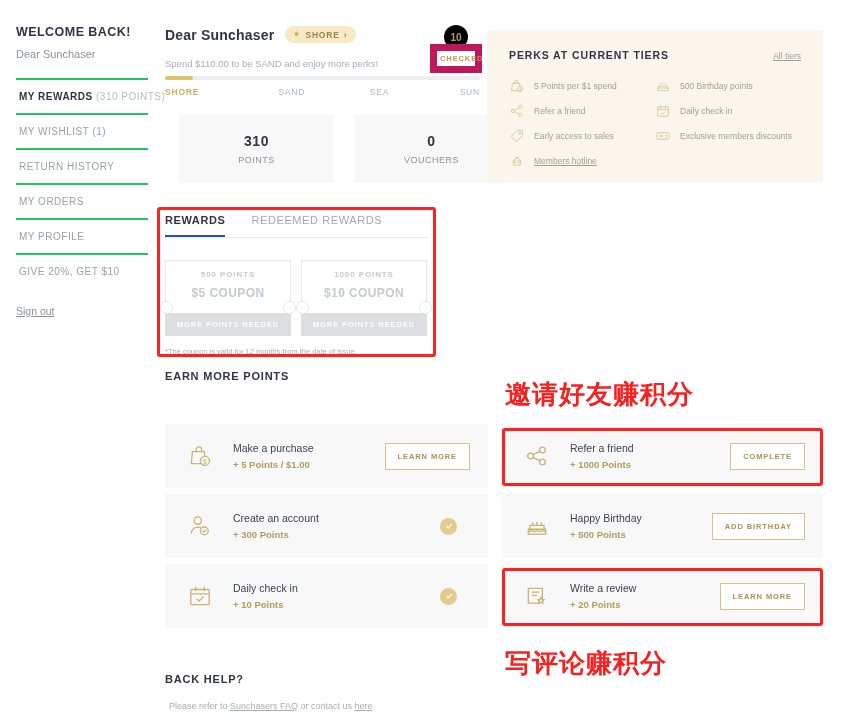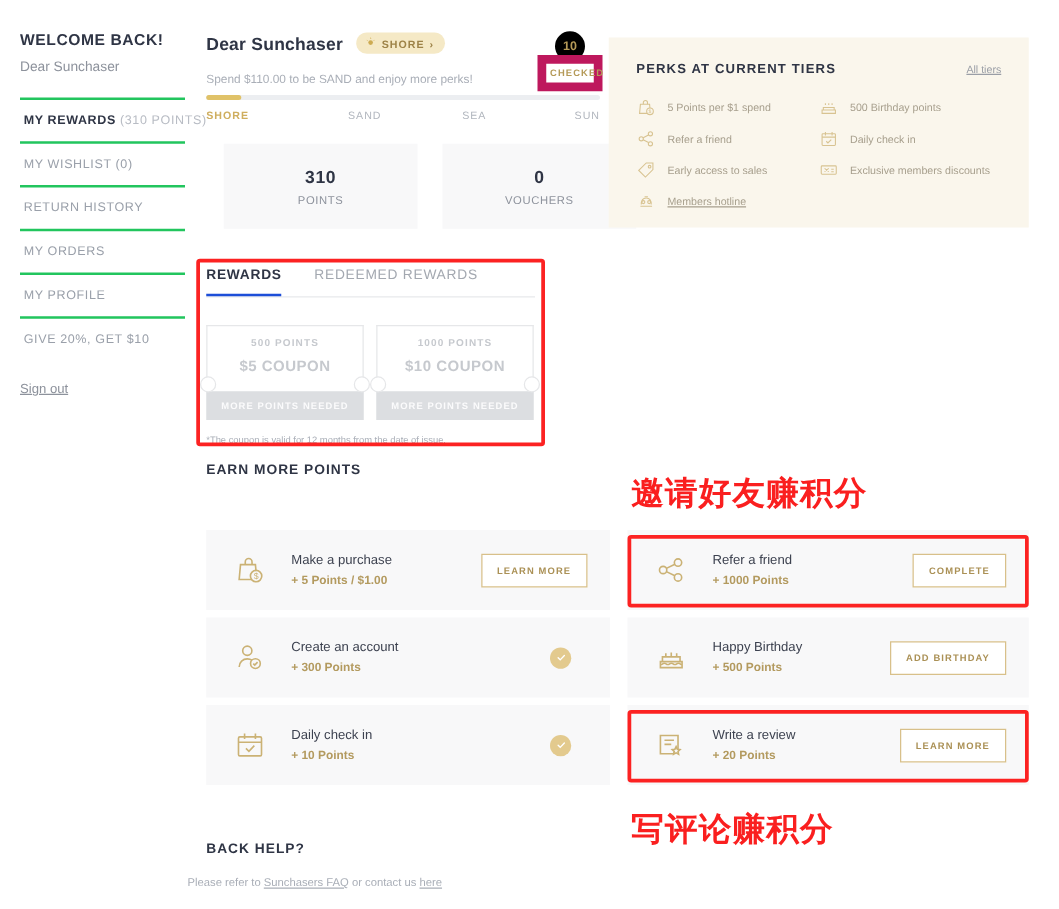--- a/index.html
+++ b/index.html
@@ -144,37 +144,37 @@
   .done-check svg { width: 10px; height: 10px; display: block; }
 
   
   .cn-note {
     position: absolute; color: #fa1f1f; font-size: 26px; font-weight: bold;
     letter-spacing: 1px; font-family: "DejaVu Sans", sans-serif;
   }
 
   
   .help-title { position: absolute; left: 165px; top: 673px; font-size: 11px; font-weight: bold; letter-spacing: .8px; color: #2f3545; }
-  .help-text { position: absolute; left: 150px; top: 701px; font-size: 9px; color: #a9aeb7; }
+  .help-text { position: absolute; left: 169px; top: 701px; font-size: 9px; color: #a9aeb7; }
   .help-text u { cursor: pointer; }
 </style>
 </head>
 <body>
 
 <div class="page">
 
   <div class="sidebar">
     <div class="welcome-title">WELCOME BACK!</div>
     <div class="welcome-sub">Dear Sunchaser</div>
 
     <div class="nav-item active">
       <span>MY REWARDS</span>
       <span class="pts">(310 POINTS)</span>
     </div>
-    <div class="nav-item">MY WISHLIST (0)</div>
+    <div class="nav-item">MY WISHLIST (1)</div>
     <div class="nav-item">RETURN HISTORY</div>
     <div class="nav-item">MY ORDERS</div>
     <div class="nav-item">MY PROFILE</div>
     <div class="nav-item">GIVE 20%, GET $10</div>
     <div class="signout">Sign out</div>
   </div>
 
   <div class="greet-row">
     <div class="greet-name">Dear Sunchaser</div>
     <div class="tier-pill">

